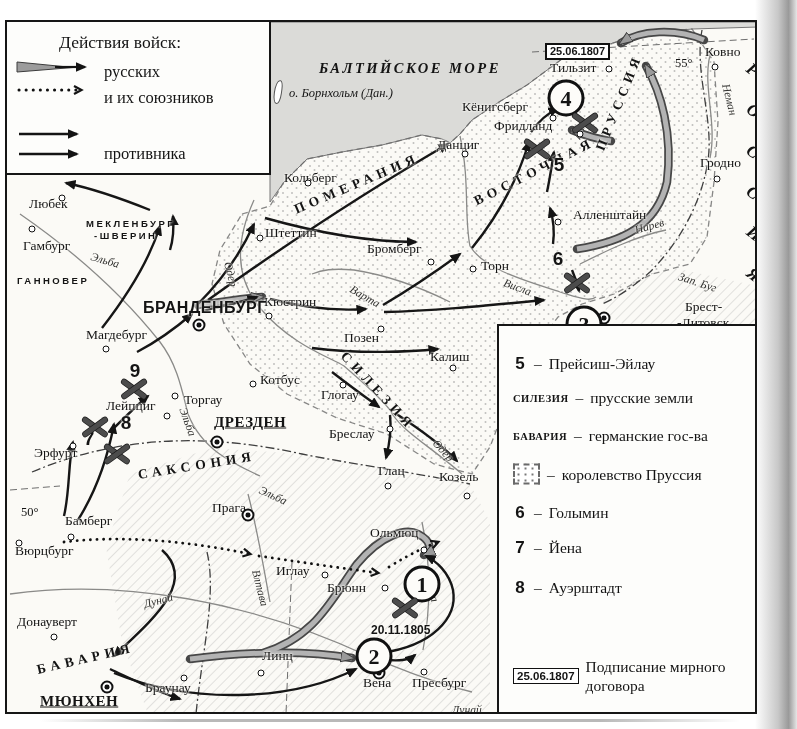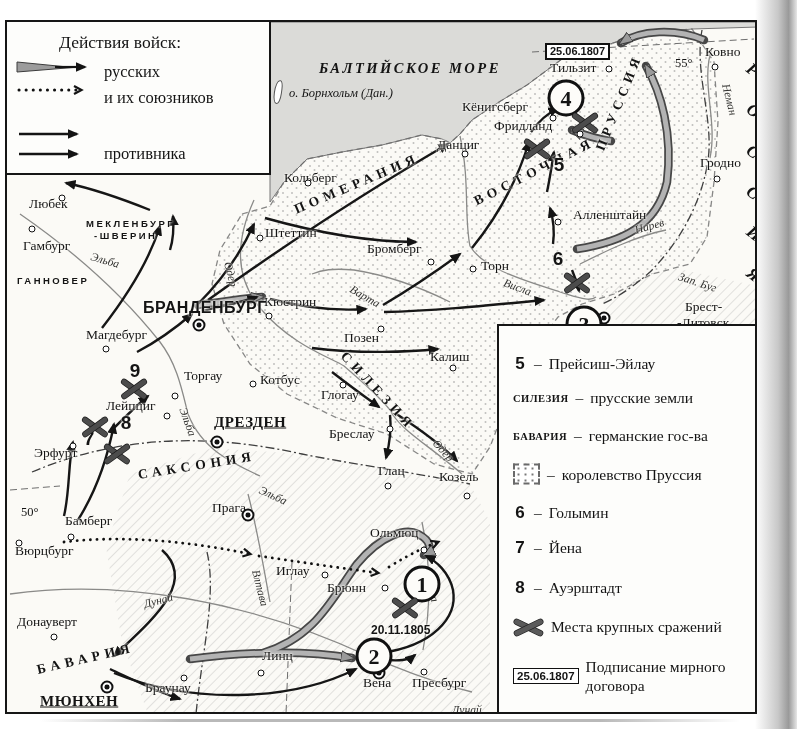--- a/index.html
+++ b/index.html
@@ -205,21 +205,21 @@
 
     <div class="labels" id="labels">
         <div class="city" style="left: 22px; top: 182px;">Любек</div>
         <div class="dt" style="left: 55px; top: 176px;"></div>
         <div class="city" style="left: 16px; top: 224px;">Гамбург</div>
         <div class="dt" style="left: 25px; top: 207px;"></div>
         <div class="city" style="left: 79px; top: 313px;">Магдебург</div>
         <div class="dt" style="left: 99px; top: 327px;"></div>
         <div class="city" style="left: 99px; top: 384px;">Лейпциг</div>
         <div class="dt" style="left: 160px; top: 394px;"></div>
-        <div class="city" style="left: 177px; top: 354px; text-align: center;">Торгау</div>
+        <div class="city" style="left: 177px; top: 378px; text-align: center;">Торгау</div>
         <div class="dt" style="left: 168px; top: 374px;"></div>
         <div class="city caps" style="left: 207px; top: 400px;">ДРЕЗДЕН</div>
         <div class="dd" style="left: 210px; top: 420px;"></div>
         <div class="city" style="left: 27px; top: 431px;">Эрфурт</div>
         <div class="dt" style="left: 66px; top: 424px;"></div>
         <div class="city" style="left: 58px; top: 499px;">Бамберг</div>
         <div class="dt" style="left: 64px; top: 515px;"></div>
         <div class="city" style="left: 8px; top: 529px;">Вюрцбург</div>
         <div class="dt" style="left: 12px; top: 521px;"></div>
         <div class="city" style="left: 205px; top: 486px;">Прага</div>
@@ -389,24 +389,20 @@
       <div class="lrow" style="top:222px">
         <span class="lkey-num">7</span>
         <span>–</span>
         <span>Йена</span>
       </div>
       <div class="lrow" style="top:262px">
         <span class="lkey-num">8</span>
         <span>–</span>
         <span>Ауэрштадт</span>
       </div>
-      <div class="lrow" style="top:301px">
-        <span class="lcross"></span>
-        <span>Места крупных сражений</span>
-      </div>
       <div class="lrow" style="top:350px">
         <span class="ldatebox">25.06.1807</span>
         <span class="wrap">Подписание мирного договора</span>
       </div>
     </div>
   </div>
 
   <div class="page-curl"></div>
   <div class="page-bottom-shade"></div>
 </div>

